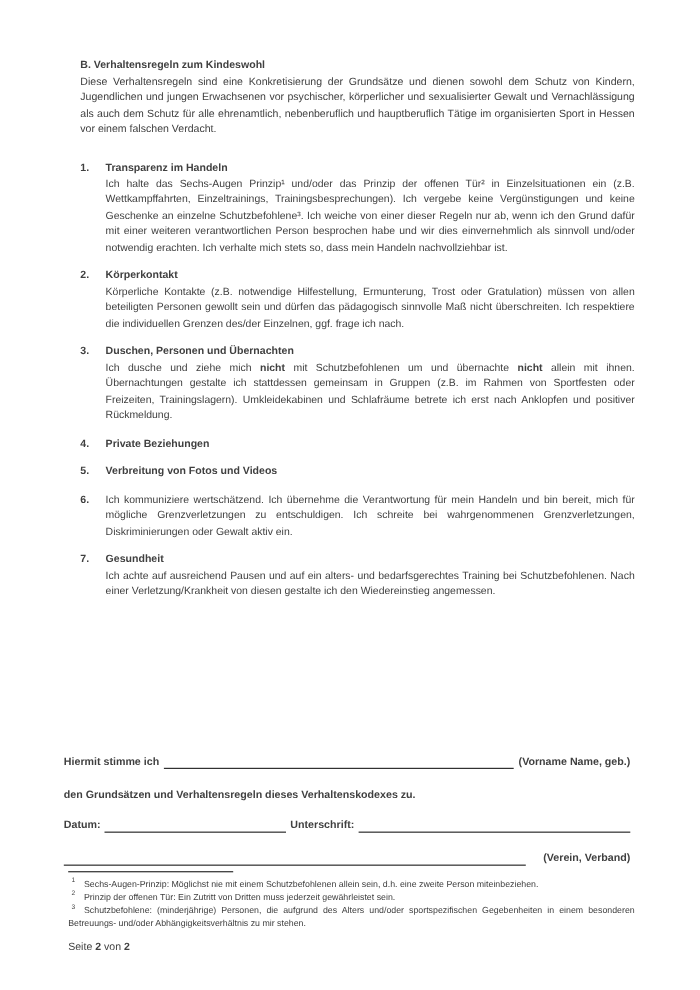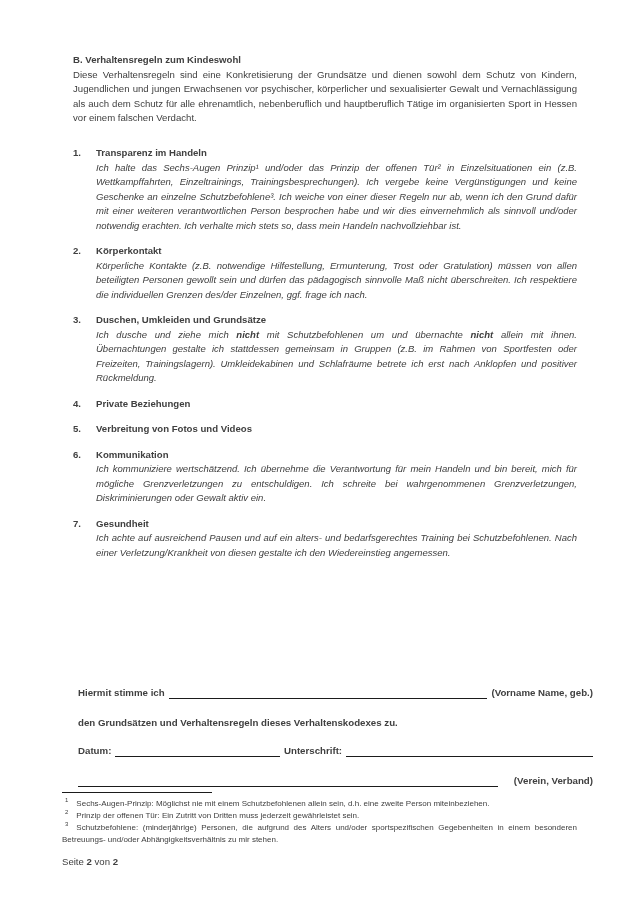--- a/index.html
+++ b/index.html
@@ -9,23 +9,23 @@
     color:#404040; overflow:hidden;
     -webkit-font-smoothing:antialiased;
   }
   .main { position:absolute; left:73px; top:53px; width:504px; }
   .doc-heading { font-size:9.6px; font-weight:bold; line-height:14.5px; }
   .intro { font-size:9.6px; line-height:14.5px; text-align:justify; margin:0; }
   .sections { position:absolute; left:73px; top:146px; width:504px; }
   .sec { position:relative; padding-left:23px; margin-bottom:11px; }
   .sec-num { position:absolute; left:0; top:0; font-size:9.6px; font-weight:bold; line-height:14.5px; }
   .sec-title { font-size:9.6px; font-weight:bold; line-height:14.5px; }
-  .sec-body { font-size:9.5px; line-height:14.5px; text-align:justify; margin:0;font-style:italic; }
+  .sec-body { font-size:9.5px; line-height:14.5px; text-align:justify; margin:0; }
   .b { font-weight:bold; }
-  .agreement { position:absolute; left:78px; top:686px; width:515px; font-size:9.7px; font-weight:bold; }
+  .agreement { position:absolute; left:58px; top:686px; width:515px; font-size:9.7px; font-weight:bold; }
   .agr-line { display:flex; align-items:flex-start; line-height:14.5px; white-space:nowrap; }
   .fill { border-bottom:1.4px solid #1b1b1b; height:11.5px; flex-grow:1; }
   .fill.g2 { flex-grow:2; } .fill.g3 { flex-grow:3; }
   .gap-l { margin-left:4px; } .gap-r { margin-right:4px; }
   .m1 { margin-top:15.5px; } .m2 { margin-top:13.5px;justify-content:center; } .m3 { margin-top:15.5px;gap:12px; }
   .footnotes { position:absolute; left:62px; top:792px; width:515px; }
   .fn-rule { width:150px; border-top:1.5px solid #1b1b1b; margin-bottom:5px; }
   .fn { font-size:8px; line-height:12px; text-align:justify; margin:0; }
   .fn sup { font-size:6px; line-height:0; margin-right:8px; padding-left:3px; }
   .footer { position:absolute; left:62px; top:855px; font-size:9.6px; line-height:14.5px; }
@@ -49,37 +49,36 @@
     </div>
 
     <div class="sec">
       <span class="sec-num">2.</span>
       <div class="sec-title">Körperkontakt</div>
       <p class="sec-body">Körperliche Kontakte (z.B. notwendige Hilfestellung, Ermunterung, Trost oder Gratulation) müssen von allen beteiligten Personen gewollt sein und dürfen das pädagogisch sinnvolle Maß nicht überschreiten. Ich respektiere die individuellen Grenzen des/der Einzelnen, ggf. frage ich nach.</p>
     </div>
 
     <div class="sec">
       <span class="sec-num">3.</span>
-      <div class="sec-title">Duschen, Umkleiden und Grundsätze</div>
+      <div class="sec-title">Duschen, Personen und Übernachten</div>
       <p class="sec-body"><span>Ich dusche und ziehe mich </span><span class="b">nicht</span><span> mit Schutzbefohlenen um und übernachte </span><span class="b">nicht</span><span> allein mit ihnen. Übernachtungen gestalte ich stattdessen gemeinsam in Gruppen (z.B. im Rahmen von Sportfesten oder Freizeiten, Trainingslagern). Umkleidekabinen und Schlafräume betrete ich erst nach Anklopfen und positiver Rückmeldung.</span></p>
     </div>
 
     <div class="sec">
       <span class="sec-num">4.</span>
       <div class="sec-title">Private Beziehungen</div>
     </div>
 
     <div class="sec">
       <span class="sec-num">5.</span>
       <div class="sec-title">Verbreitung von Fotos und Videos</div>
     </div>
 
     <div class="sec">
       <span class="sec-num">6.</span>
-      <div class="sec-title">Kommunikation</div>
       <p class="sec-body">Ich kommuniziere wertschätzend. Ich übernehme die Verantwortung für mein Handeln und bin bereit, mich für mögliche Grenzverletzungen zu entschuldigen. Ich schreite bei wahrgenommenen Grenzverletzungen, Diskriminierungen oder Gewalt aktiv ein.</p>
     </div>
 
     <div class="sec">
       <span class="sec-num">7.</span>
       <div class="sec-title">Gesundheit</div>
       <p class="sec-body">Ich achte auf ausreichend Pausen und auf ein alters- und bedarfsgerechtes Training bei Schutzbefohlenen. Nach einer Verletzung/Krankheit von diesen gestalte ich den Wiedereinstieg angemessen.</p>
     </div>
 
   </div>

